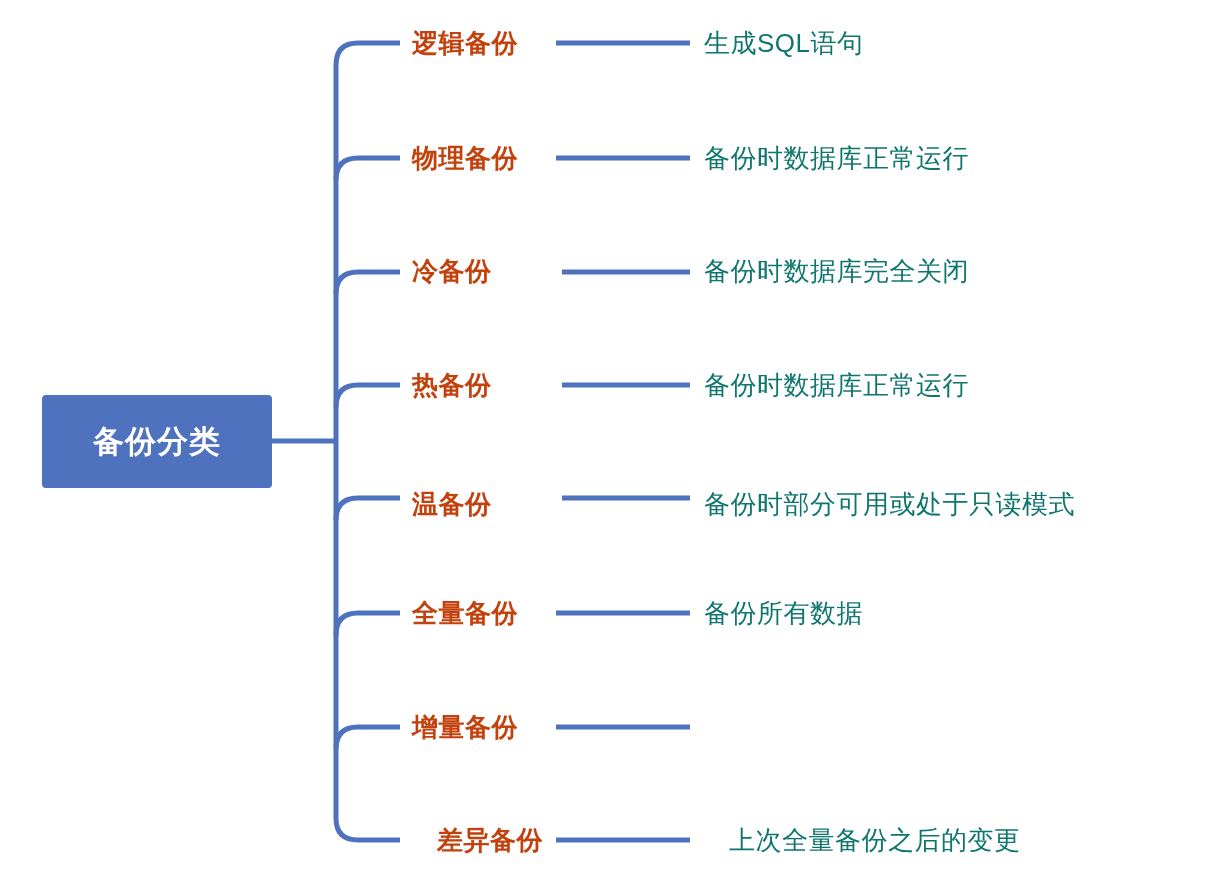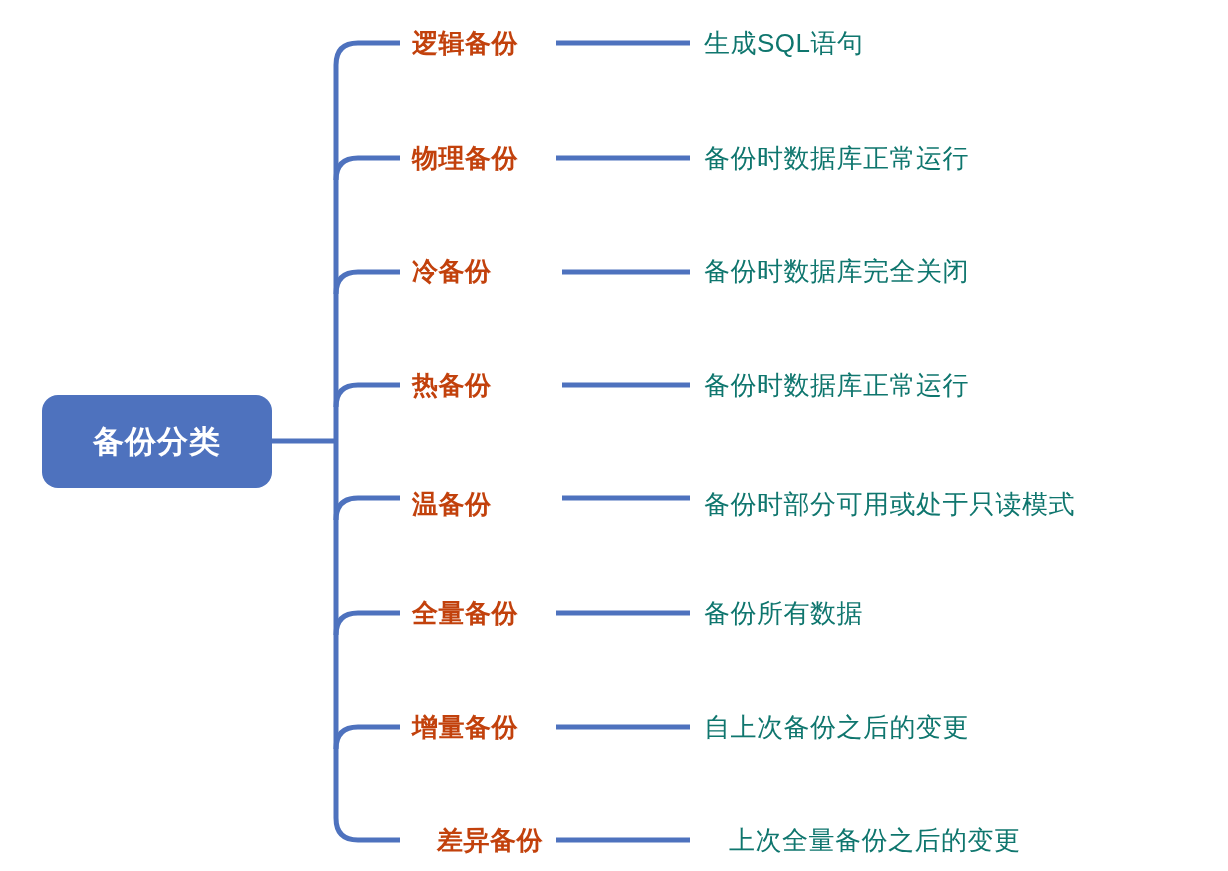--- a/index.html
+++ b/index.html
@@ -23,21 +23,21 @@
     top: 0;
     width: 1228px;
     height: 871px;
   }
   .root-node {
     position: absolute;
     left: 42px;
     top: 395px;
     width: 230px;
     height: 93px;
-    border-radius: 16px;
+    border-radius: 4px;
     background: #4e72be;
     display: flex;
     align-items: center;
     justify-content: center;
     box-sizing: border-box;
   }
   .root-label {
     color: #ffffff;
     font-size: 31px;
     font-weight: bold;
@@ -127,21 +127,20 @@
       <div class="branch-row" style="top: 504px; width: 1228px;">
         <div class="branch-label">温备份</div>
         <div class="branch-desc">备份时部分可用或处于只读模式</div>
       </div>
       <div class="branch-row" style="top: 613px; width: 1082px;">
         <div class="branch-label">全量备份</div>
         <div class="branch-desc">备份所有数据</div>
       </div>
       <div class="branch-row" style="top: 727px; width: 1181px;">
         <div class="branch-label">增量备份</div>
-        <div class="branch-desc">自上次备份之后的变更</div>
       </div>
       <div class="branch-row" style="top: 840px; width: 1228px; margin-left: 25px;">
         <div class="branch-label">差异备份</div>
         <div class="branch-desc">上次全量备份之后的变更</div>
       </div>
     </div>
 
 </div>
 
 </body></html>

